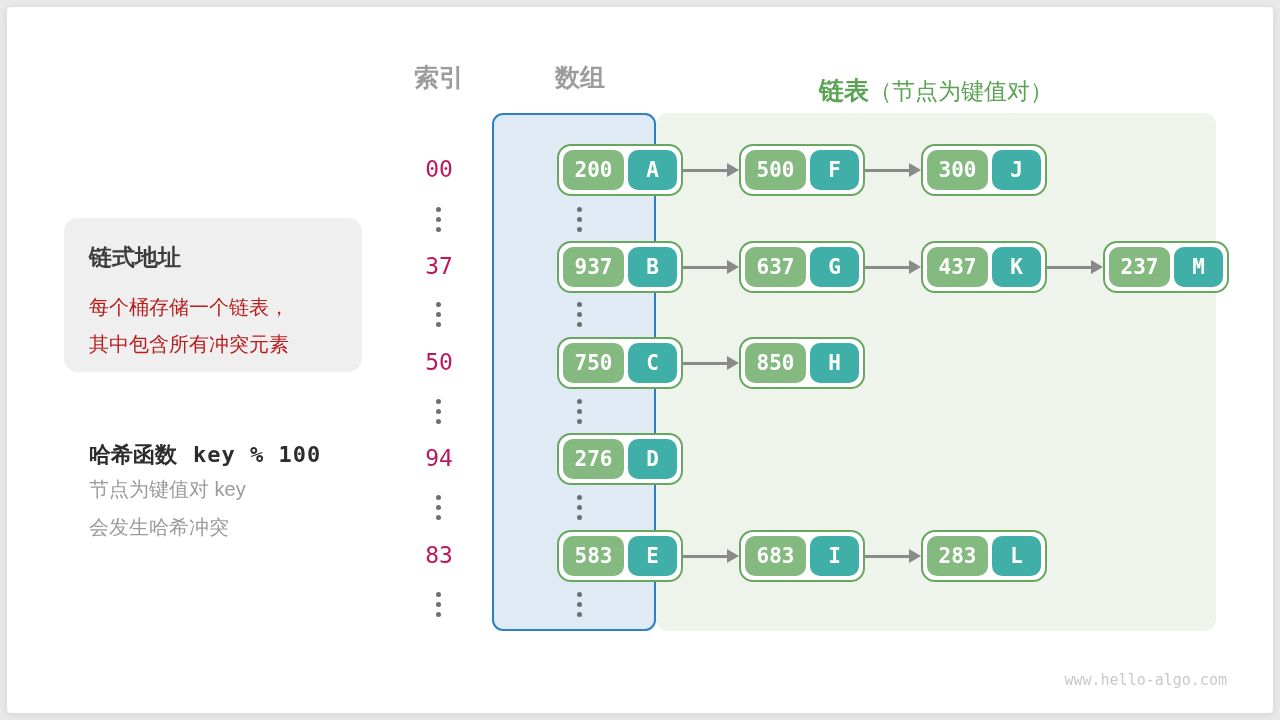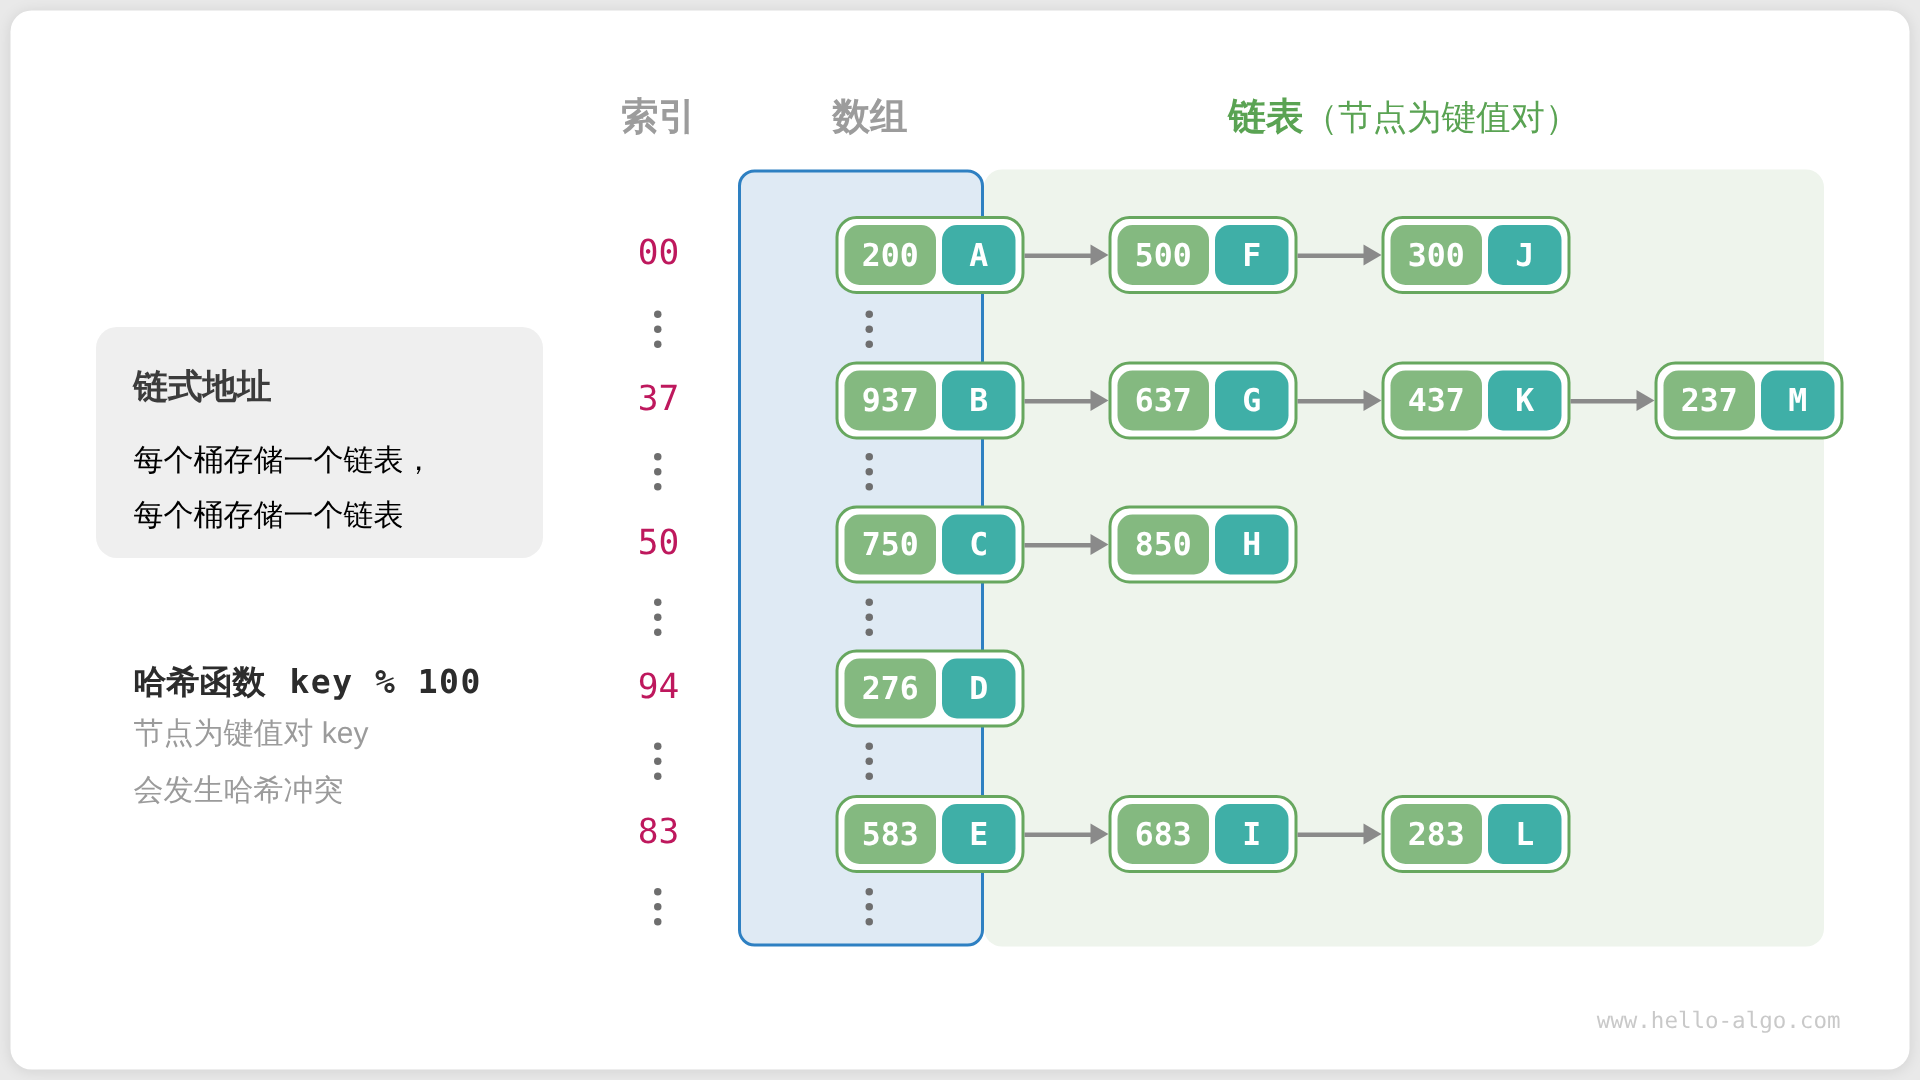--- a/index.html
+++ b/index.html
@@ -3,28 +3,28 @@
 <meta charset="utf-8">
 <style>
   :root{
     --key-box:#84b980; --value-box:#3fafa7; --node-border:#67a75f;
     --array-panel-bg:#dfeaf4; --array-panel-border:#2e80c2;
     --list-panel-bg:#eef4ec; --header-green:#5aa353; --arrow:#8a8a8a;
   }
   *{box-sizing:border-box;}
   html,body{margin:0;padding:0;}
   body{width:1280px;height:720px;background:#e9e9e9;font-family:"Liberation Sans","DejaVu Sans",sans-serif;overflow:hidden;}
-  .card{position:absolute;left:7px;top:7px;width:1266px;height:706px;background:#ffffff;border-radius:14px;box-shadow:0 1px 10px rgba(0,0,0,0.10);}
+  .card{position:absolute;left:7px;top:7px;width:1266px;height:706px;background:#ffffff;border-radius:4px;box-shadow:0 1px 10px rgba(0,0,0,0.10);}
   .layer{position:absolute;left:0;top:0;width:100%;height:100%;}
 
   
   .hdr{position:absolute;top:54px;font-weight:700;font-size:25px;color:#9c9c9c;text-align:center;white-space:nowrap;}
   .hdr-index{left:385px;width:94px;}
   .hdr-array{left:526px;width:94px;}
-  .hdr-list{left:649px;width:560px;color:var(--header-green);}
+  .hdr-list{left:649px;width:560px;color:var(--header-green);margin-top:13px;}
   .hdr-list .note{font-weight:400;font-size:23px;}
 
   
   .panel-list{position:absolute;left:649px;top:106px;width:560px;height:518px;background:var(--list-panel-bg);border-radius:12px;z-index:1;}
   .panel-array{position:absolute;left:485px;top:106px;width:164px;height:518px;background:var(--array-panel-bg);border:2.5px solid var(--array-panel-border);border-radius:11px;z-index:2;}
 
   
   #rows-layer{z-index:3;}
   .idx{position:absolute;left:385px;width:94px;text-align:center;font-family:"DejaVu Sans Mono","Liberation Mono",monospace;font-size:23px;color:#be185d;}
   .chain-row{position:absolute;left:504px;display:flex;align-items:center;padding-left:46px;}
@@ -36,21 +36,21 @@
   .connector{position:relative;width:56px;height:52px;flex:none;}
   .connector::before{content:"";position:absolute;left:0;right:9px;top:24.5px;height:3px;background:var(--arrow);}
   .connector::after{content:"";position:absolute;right:0;top:19px;width:0;height:0;
         border-left:12px solid var(--arrow);border-top:7px solid transparent;border-bottom:7px solid transparent;}
   .dots{position:absolute;display:flex;flex-direction:column;gap:5px;}
   .dots i{width:5px;height:5px;border-radius:50%;background:#6e6e6e;}
 
   
   .info-box{position:absolute;left:57px;top:211px;width:298px;height:154px;background:#efefef;border-radius:14px;padding:24px 25px;z-index:3;}
   .info-box .title{font-size:23px;font-weight:700;color:#3c3c3c;margin-bottom:16px;}
-  .info-box .line{font-size:20px;color:#000000;line-height:37px;}
+  .info-box .line{font-size:20px;color:#b91c1c;line-height:37px;}
   .hash-block{position:absolute;left:82px;top:433px;z-index:3;}
   .hash-block .head{font-size:22px;font-weight:700;color:#2c2c2c;white-space:nowrap;}
   .hash-block .head .formula{font-family:"DejaVu Sans Mono","Liberation Mono",monospace;margin-left:16px;letter-spacing:1px;}
   .hash-block .line{font-size:20px;color:#9b9b9b;line-height:38px;}
   .hash-block .line:first-of-type{margin-top:14px;}
 
   .watermark{position:absolute;right:46px;bottom:24px;font-family:"DejaVu Sans Mono","Liberation Mono",monospace;font-size:15px;color:#c9c9c9;z-index:3;}
 </style>
 </head>
 <body>
@@ -188,21 +188,21 @@
       <div class="dots" style="left: 570px; top: 585px;">
         <i></i>
         <i></i>
         <i></i>
       </div>
     </div>
 
   <div class="info-box">
     <div class="title">链式地址</div>
     <div class="line">每个桶存储一个链表，</div>
-    <div class="line">每个桶存储一个链表</div>
+    <div class="line">其中包含所有冲突元素</div>
   </div>
 
   <div class="hash-block">
     <div class="head"><span>哈希函数</span><span class="formula">key % 100</span></div>
     <div class="line">节点为键值对 key</div>
     <div class="line">会发生哈希冲突</div>
   </div>
 
   <div class="watermark">www.hello-algo.com</div>
 </div>

